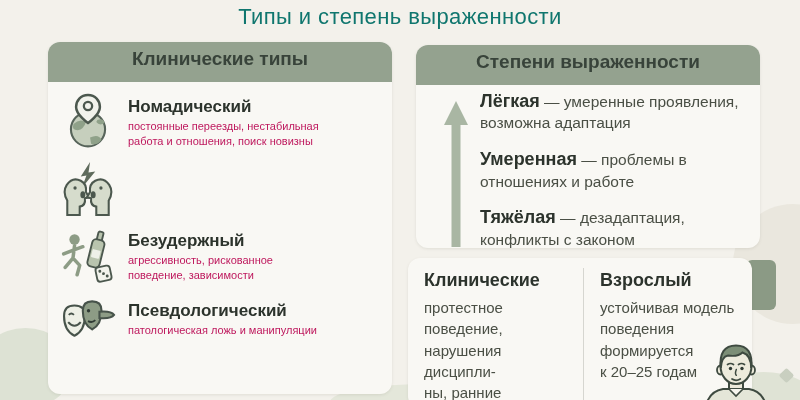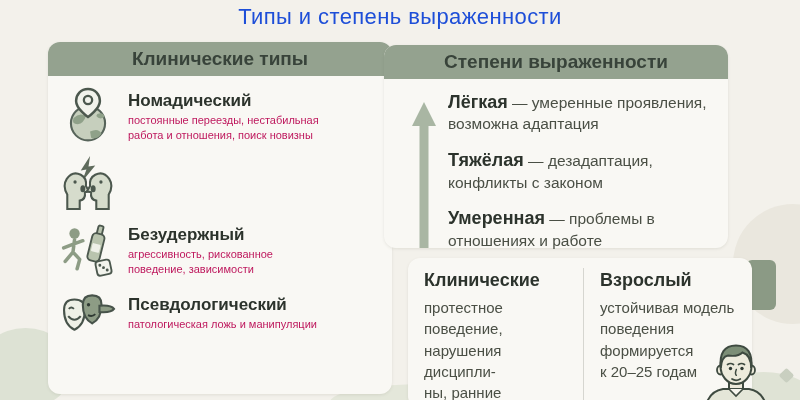--- a/index.html
+++ b/index.html
@@ -16,44 +16,44 @@
   .deco-strip-b { left:330px; top:384px; width:200px; height:36px; border-radius:50%; background:#e4e7da; }
   .deco-blob-br { left:716px; top:372px; width:95px; height:46px; border-radius:50%; background:#dfe3d5; }
   .deco-diamond { left:781px; top:370px; width:11px; height:11px; background:#c9cfc0; transform:rotate(45deg); border-radius:2px; }
   .deco-speck1 { left:64px; top:116px; width:6px; height:6px; background:#cdd3c4; transform:rotate(40deg); }
   .deco-speck2 { left:122px; top:98px; width:5px; height:5px; background:#d4d9cb; transform:rotate(20deg); }
   .deco-sketch { left:438px; top:388px; }
   
   .main-title {
     position:absolute; z-index:2; top:4px; left:0; width:100%;
     text-align:center; font-size:22px; font-weight:400;
-    color:#1d4ed8; letter-spacing:.4px;
+    color:#0f766e; letter-spacing:.4px;
   }
   
   .card {
     position:absolute; z-index:2; background:#f9f8f4;
     border-radius:12px; box-shadow:0 1px 3px rgba(90,90,70,.12);
   }
   .card-header {
-    height:34px; line-height:34px; background:#94a28f;
+    height:40px; line-height:34px; background:#94a28f;
     border-radius:12px 12px 0 0; text-align:center;
     font-size:19px; font-weight:bold; color:#38433a;
   }
   .card-clinical { left:48px; top:42px; width:344px; height:352px; }
-  .card-severity { left:384px; top:45px; width:344px; height:203px; }
+  .card-severity { left:416px; top:45px; width:344px; height:203px; }
   .card-age      { left:408px; top:258px; width:344px; height:150px; }
   
   .clinical-body { padding:10px 8px 6px 10px; }
   .c-item { display:flex; align-items:center; margin-bottom:9px; }
   .c-icon { width:60px; height:58px; flex:0 0 60px; margin-right:10px; }
   .c-item:nth-child(4) .c-icon { height:50px; }
   .c-title { font-size:17px; font-weight:bold; color:#2c332c; margin:4px 0 2px; }
   .c-desc { font-size:11px; color:#be185d; line-height:1.38; white-space:pre-line; }
   
-  .sev-body { position:relative; padding:4px 14px 0 64px;margin-top:7px; }
+  .sev-body { position:relative; padding:4px 14px 0 64px; }
   .sev-arrow { position:absolute; left:26px; top:14px; }
   .sev-item { margin-bottom:13px; font-size:15.5px; color:#4a4f45; line-height:1.35; }
   .sev-term { font-size:18px; font-weight:bold; color:#2c332c; }
   
   .age-body { display:flex; padding:10px 10px 0 16px; }
   .age-col { width:50%; }
   .age-col-right { border-left:1px solid #d6d6d0; padding-left:16px; }
   .age-col-left { padding-right:10px; }
   .age-title { font-size:18px; font-weight:bold; color:#2c332c; margin:2px 0 6px; }
   .age-desc { font-size:15px; color:#4a4f45; line-height:1.42; white-space:pre-line; }
@@ -161,26 +161,26 @@
     <div class="card-header">Степени выраженности</div>
     <div class="sev-body">
       <svg class="sev-arrow" width="28" height="150" viewBox="0 0 28 150">
         <path d="M14,2 L26,26 L18.5,26 L18.5,148 L9.5,148 L9.5,26 L2,26 Z" fill="#a9b6a3"></path>
       </svg>
       <div class="sev-item">
         <span class="sev-term">Лёгкая</span>
         <span>— умеренные проявления, возможна адаптация</span>
       </div>
       <div class="sev-item">
+        <span class="sev-term">Умеренная</span>
+        <span>— проблемы в отношениях и работе</span>
+      </div>
+      <div class="sev-item">
         <span class="sev-term">Тяжёлая</span>
         <span>— дезадаптация, конфликты с законом</span>
-      </div>
-      <div class="sev-item">
-        <span class="sev-term">Умеренная</span>
-        <span>— проблемы в отношениях и работе</span>
       </div>
     </div>
   </div>
 
   <div class="card card-age">
     <div class="age-body">
       <div class="age-col age-col-left">
         <div class="age-title">Клинические</div>
         <div class="age-desc">протестное поведение,
 нарушения дисципли-

